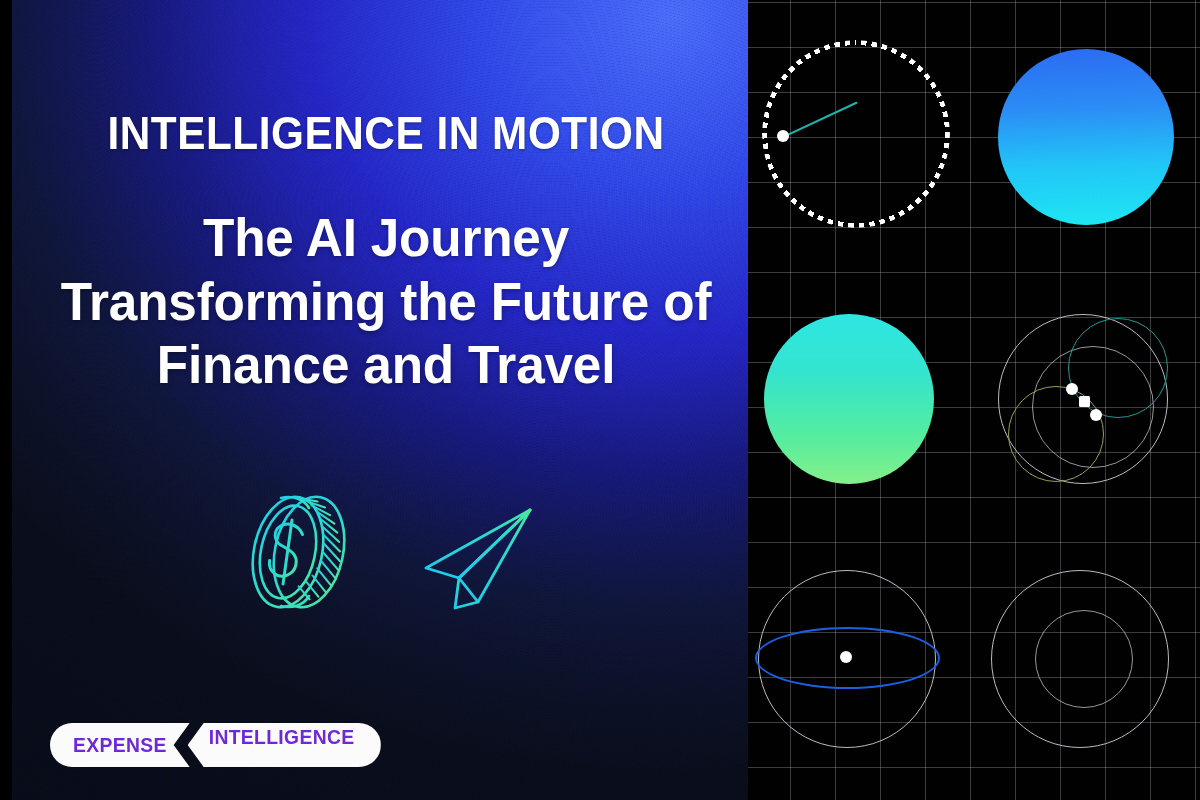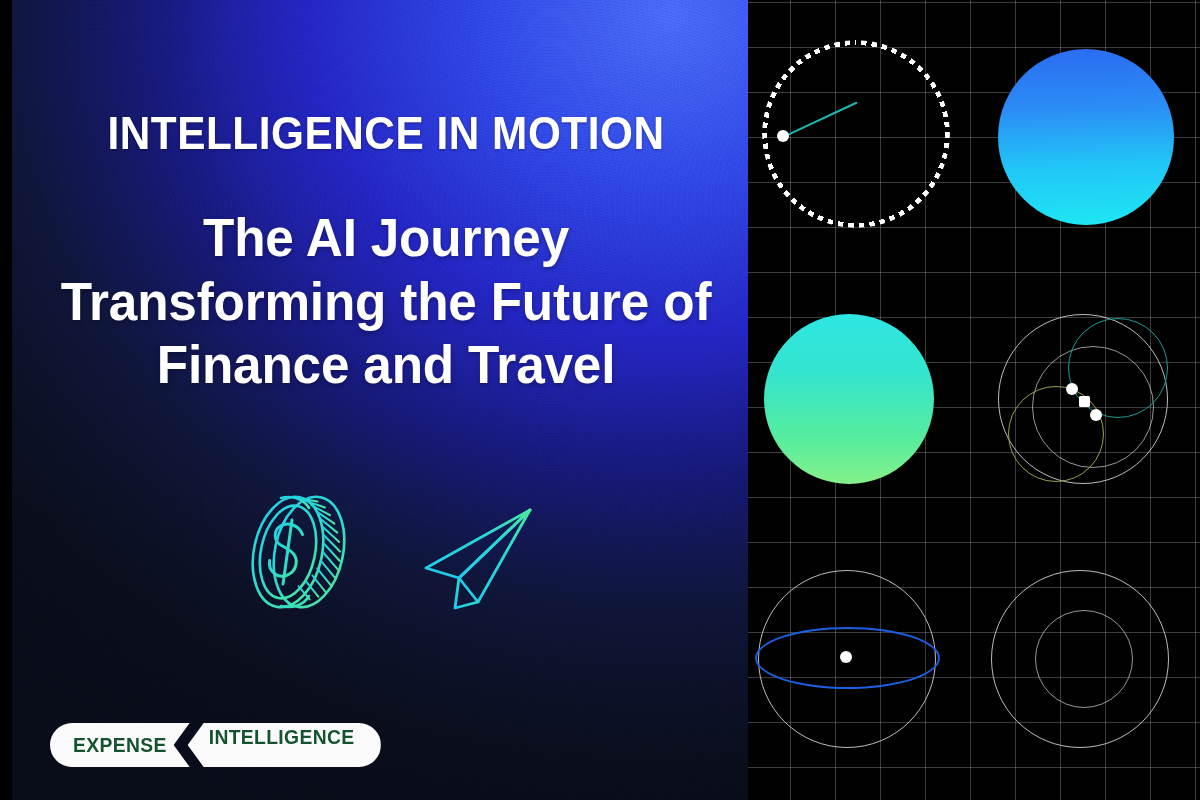--- a/index.html
+++ b/index.html
@@ -92,21 +92,21 @@
     left: 38px;
     top: 723px;
     height: 44px;
     display: flex;
     align-items: stretch;
   }
   .logo-chunk {
     background: #fbfbfb;
     display: flex;
     align-items: center;
-    color: #14532d;
+    color: #6d28d9;
     font-weight: 700;
     font-size: 20.5px;
     letter-spacing: 0.4px;
     transform-origin: center;
   }
   .logo-left {
     padding: 0 14px 0 20px;
     border-radius: 22px 0 0 22px;
     clip-path: polygon(0 0, 100% 0, calc(100% - 16px) 50%, 100% 100%, 0 100%);
     padding-right: 20px;

